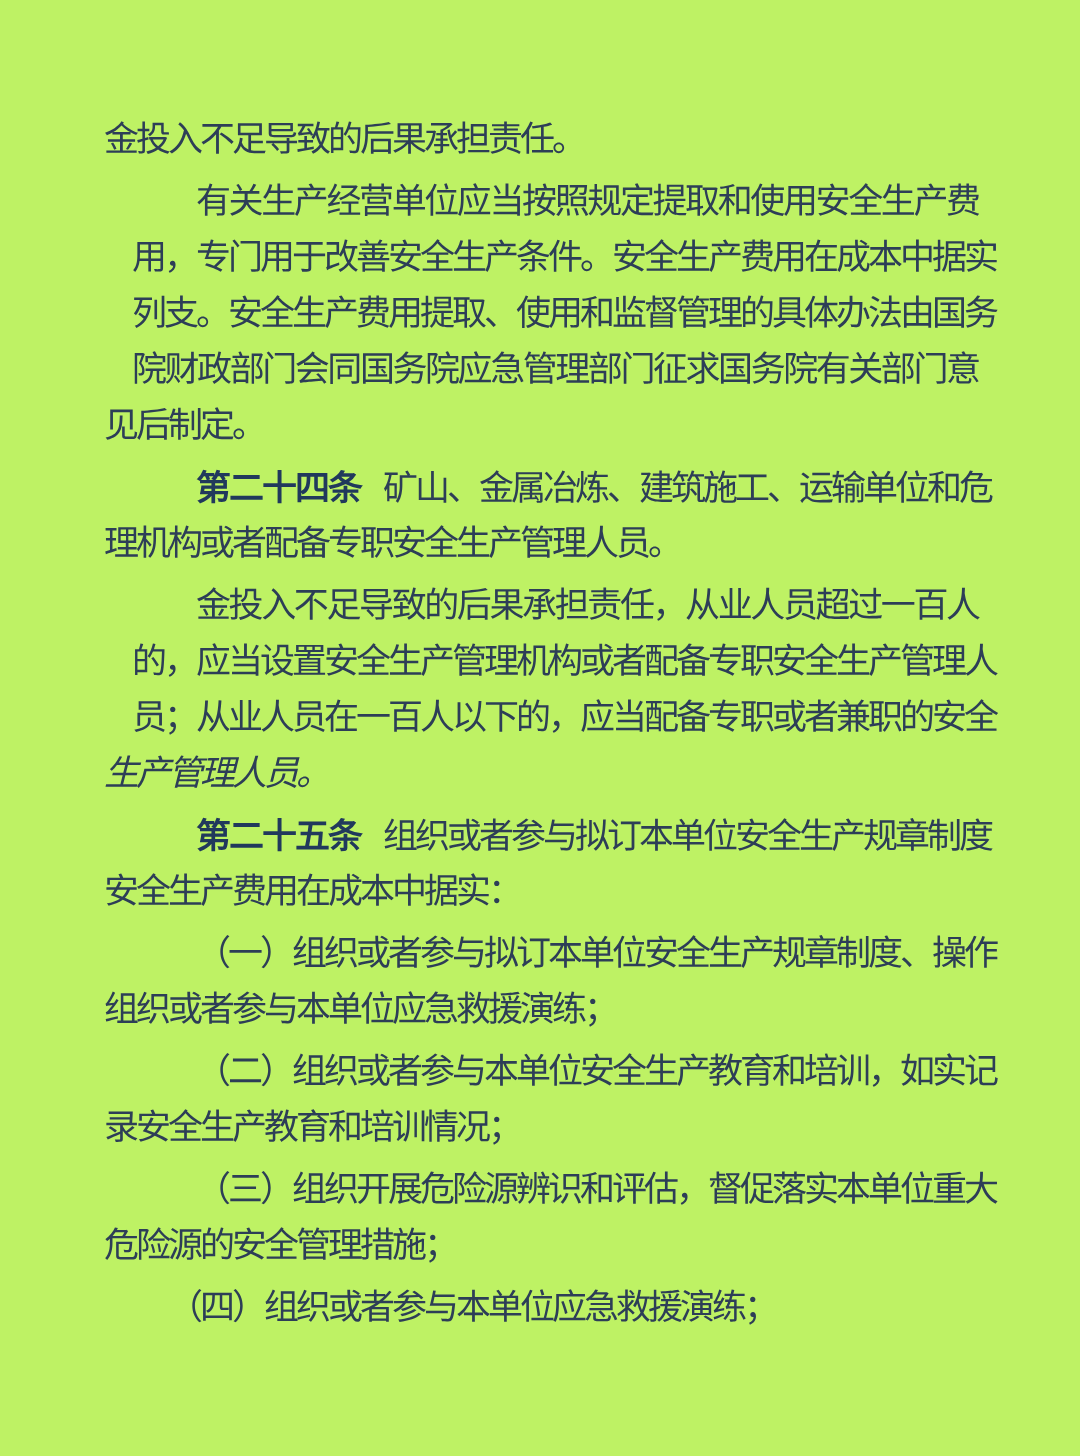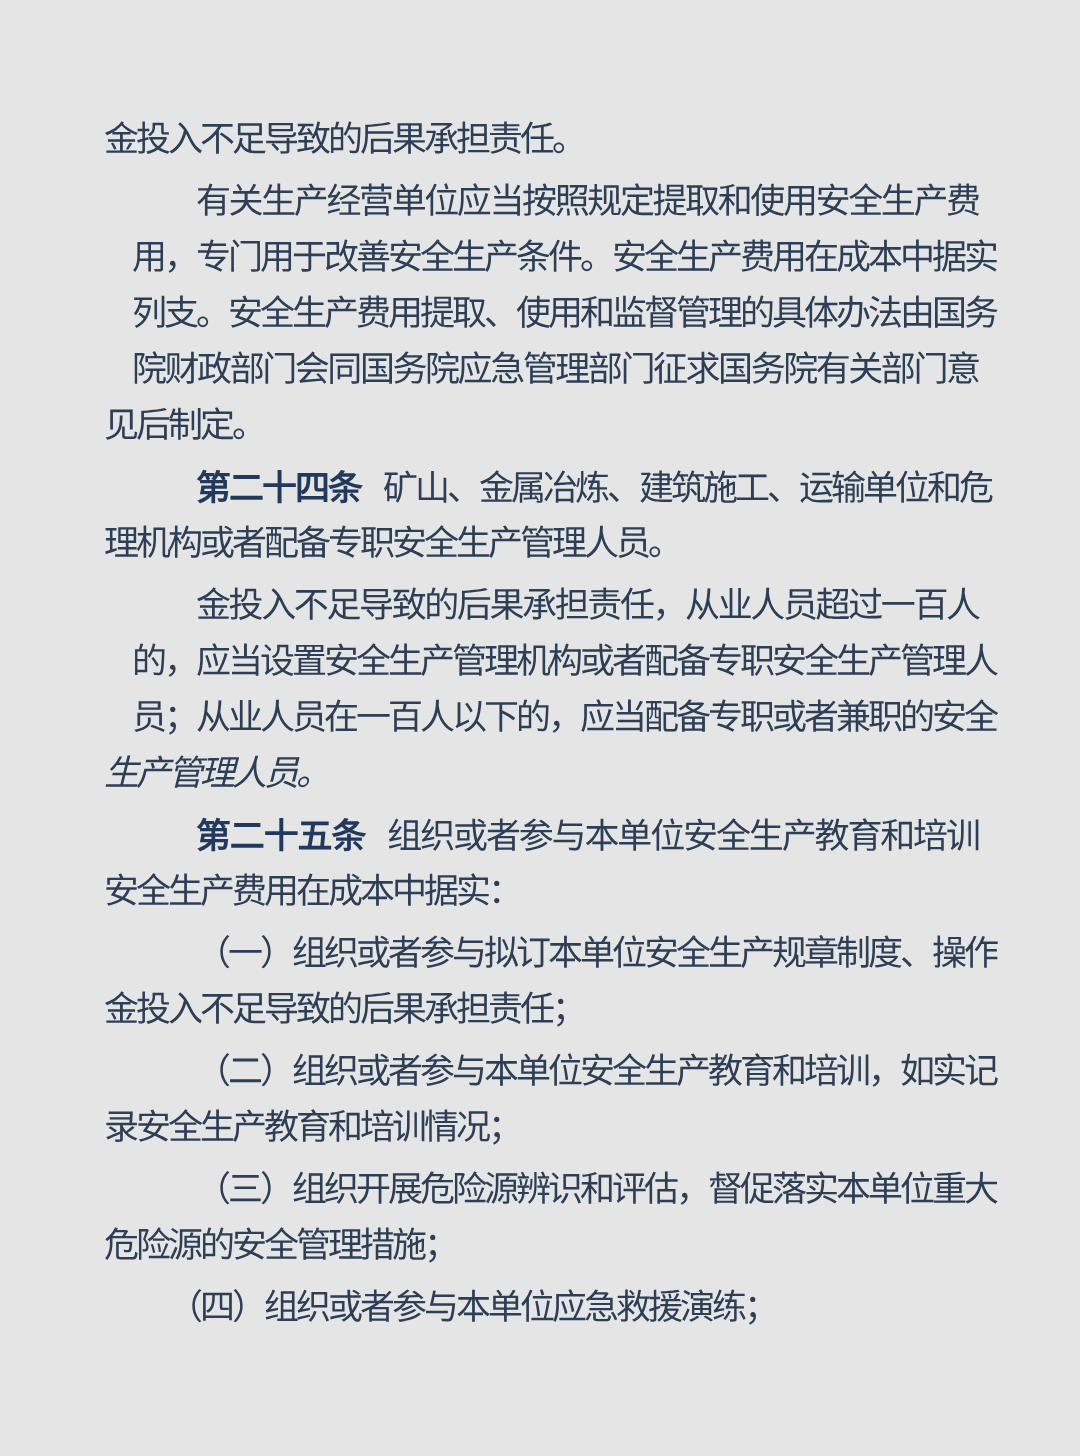--- a/index.html
+++ b/index.html
@@ -4,21 +4,21 @@
 <style>
   html, body {
     margin: 0;
     padding: 0;
     background: #ffffff;
   }
   .page {
     position: relative;
     width: 1080px;
     height: 1456px;
-    background: #e5e5e5;
+    background: #bef264;
     overflow: hidden;
     font-family: "Liberation Serif", "DejaVu Serif", serif;
   }
   .doc {
     position: absolute;
     left: 104px;
     top: 112px;
     width: 874px;
   }
   .para {
@@ -75,27 +75,27 @@
     </p>
 
     <p class="para">
       <span class="line justify indent" style="display:block;">金投入不足导致的后果承担责任，从业人员超过一百人</span>
       <span class="line justify" style="display:block;">的，应当设置安全生产管理机构或者配备专职安全生产管理人</span>
       <span class="line justify" style="display:block;">员；从业人员在一百人以下的，应当配备专职或者兼职的安全</span>
       <span class="line" style="display:block;font-style:italic;">生产管理人员。</span>
     </p>
 
     <p class="para">
-      <span class="line justify indent" style="display:block;"><strong class="article-no">第二十五条</strong><span>组织或者参与本单位安全生产教育和培训</span></span>
+      <span class="line justify indent" style="display:block;"><strong class="article-no">第二十五条</strong><span>组织或者参与拟订本单位安全生产规章制度</span></span>
       <span class="line" style="display:block;">安全生产费用在成本中据实：</span>
     </p>
 
     <p class="para">
       <span class="line justify indent" style="display:block;">（一）组织或者参与拟订本单位安全生产规章制度、操作</span>
-      <span class="line" style="display:block;">金投入不足导致的后果承担责任；</span>
+      <span class="line" style="display:block;">组织或者参与本单位应急救援演练；</span>
     </p>
 
     <p class="para">
       <span class="line justify indent" style="display:block;">（二）组织或者参与本单位安全生产教育和培训，如实记</span>
       <span class="line" style="display:block;">录安全生产教育和培训情况；</span>
     </p>
 
     <p class="para">
       <span class="line justify indent" style="display:block;">（三）组织开展危险源辨识和评估，督促落实本单位重大</span>
       <span class="line" style="display:block;">危险源的安全管理措施；</span>

